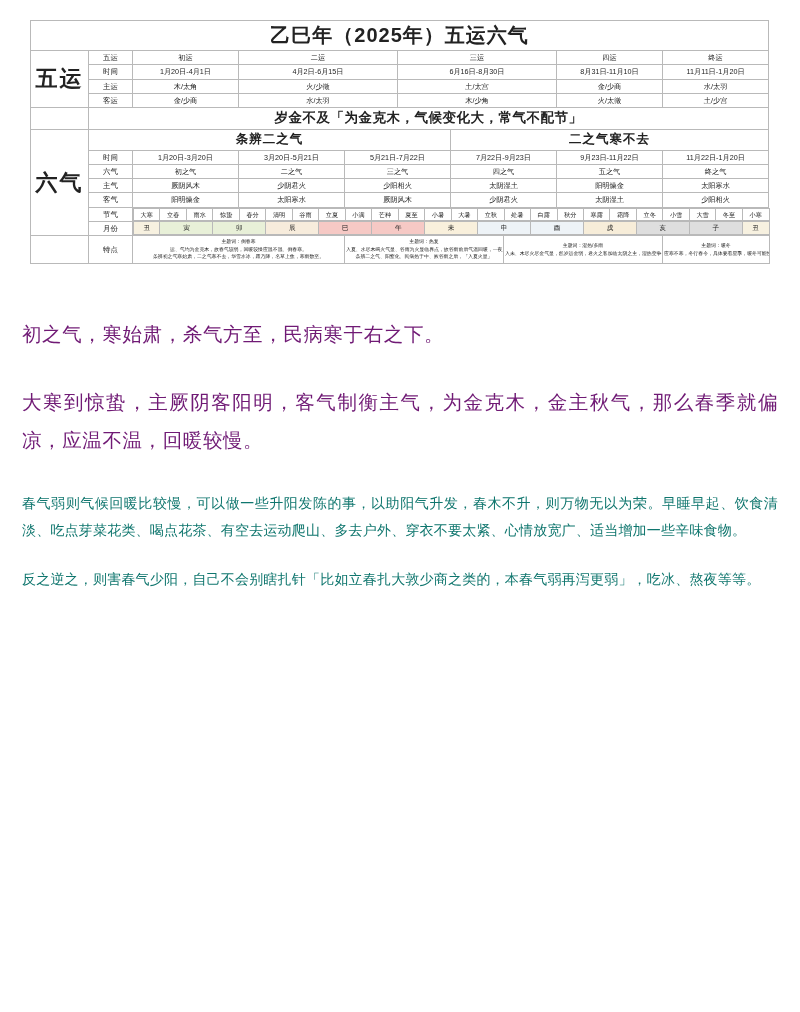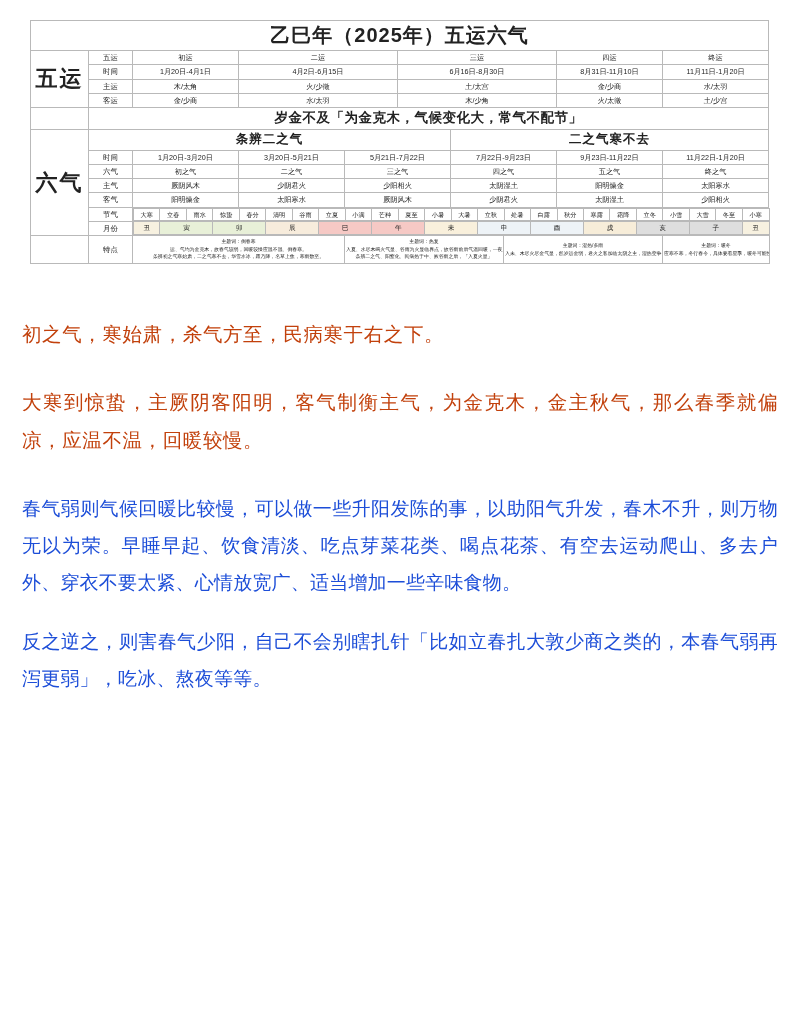--- a/index.html
+++ b/index.html
@@ -101,30 +101,30 @@
   
   .body-text{
     margin:52px 22px 0 22px;
     font-family:"Liberation Serif","DejaVu Serif",serif;
   }
   p.big{
     font-size:19.5px;
     line-height:1.95;
     letter-spacing:0.6px;
     margin:0 0 30px 0;
-    color:#c2410c;
+    color:#701a75;
     text-align:justify;
     font-weight:500;
   }
   p.small{
-    font-size:19px;
+    font-size:14px;
     line-height:1.95;
     letter-spacing:0.2px;
     margin:0 0 22px 0;
-    color:#1d4ed8;
+    color:#0f766e;
     text-align:justify;
   }
   p.big:last-child,p.small:last-child{margin-bottom:0;}
 </style>
 </head>
 <body>
 
 <div class="page">
 
   <div class="table-wrap">

